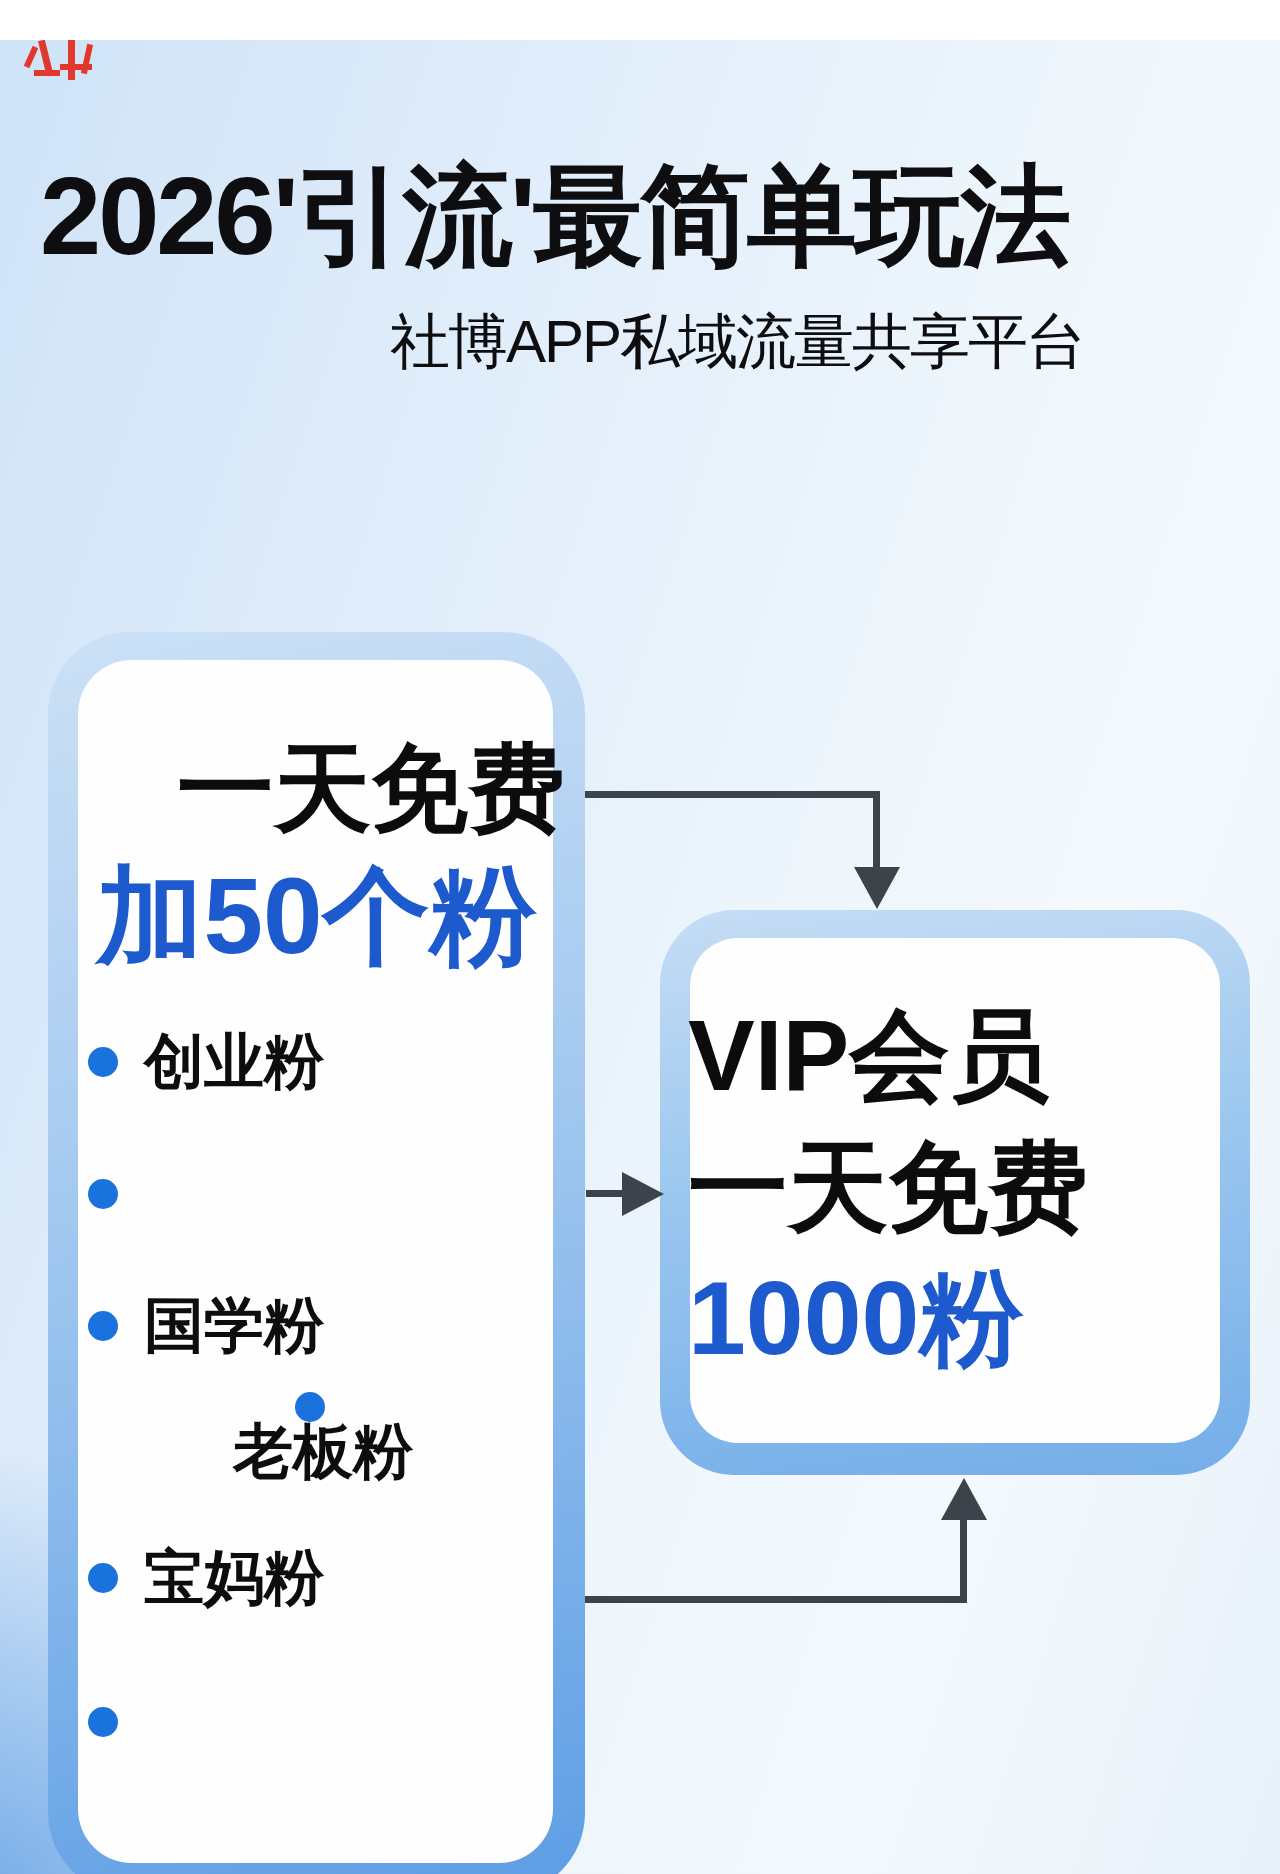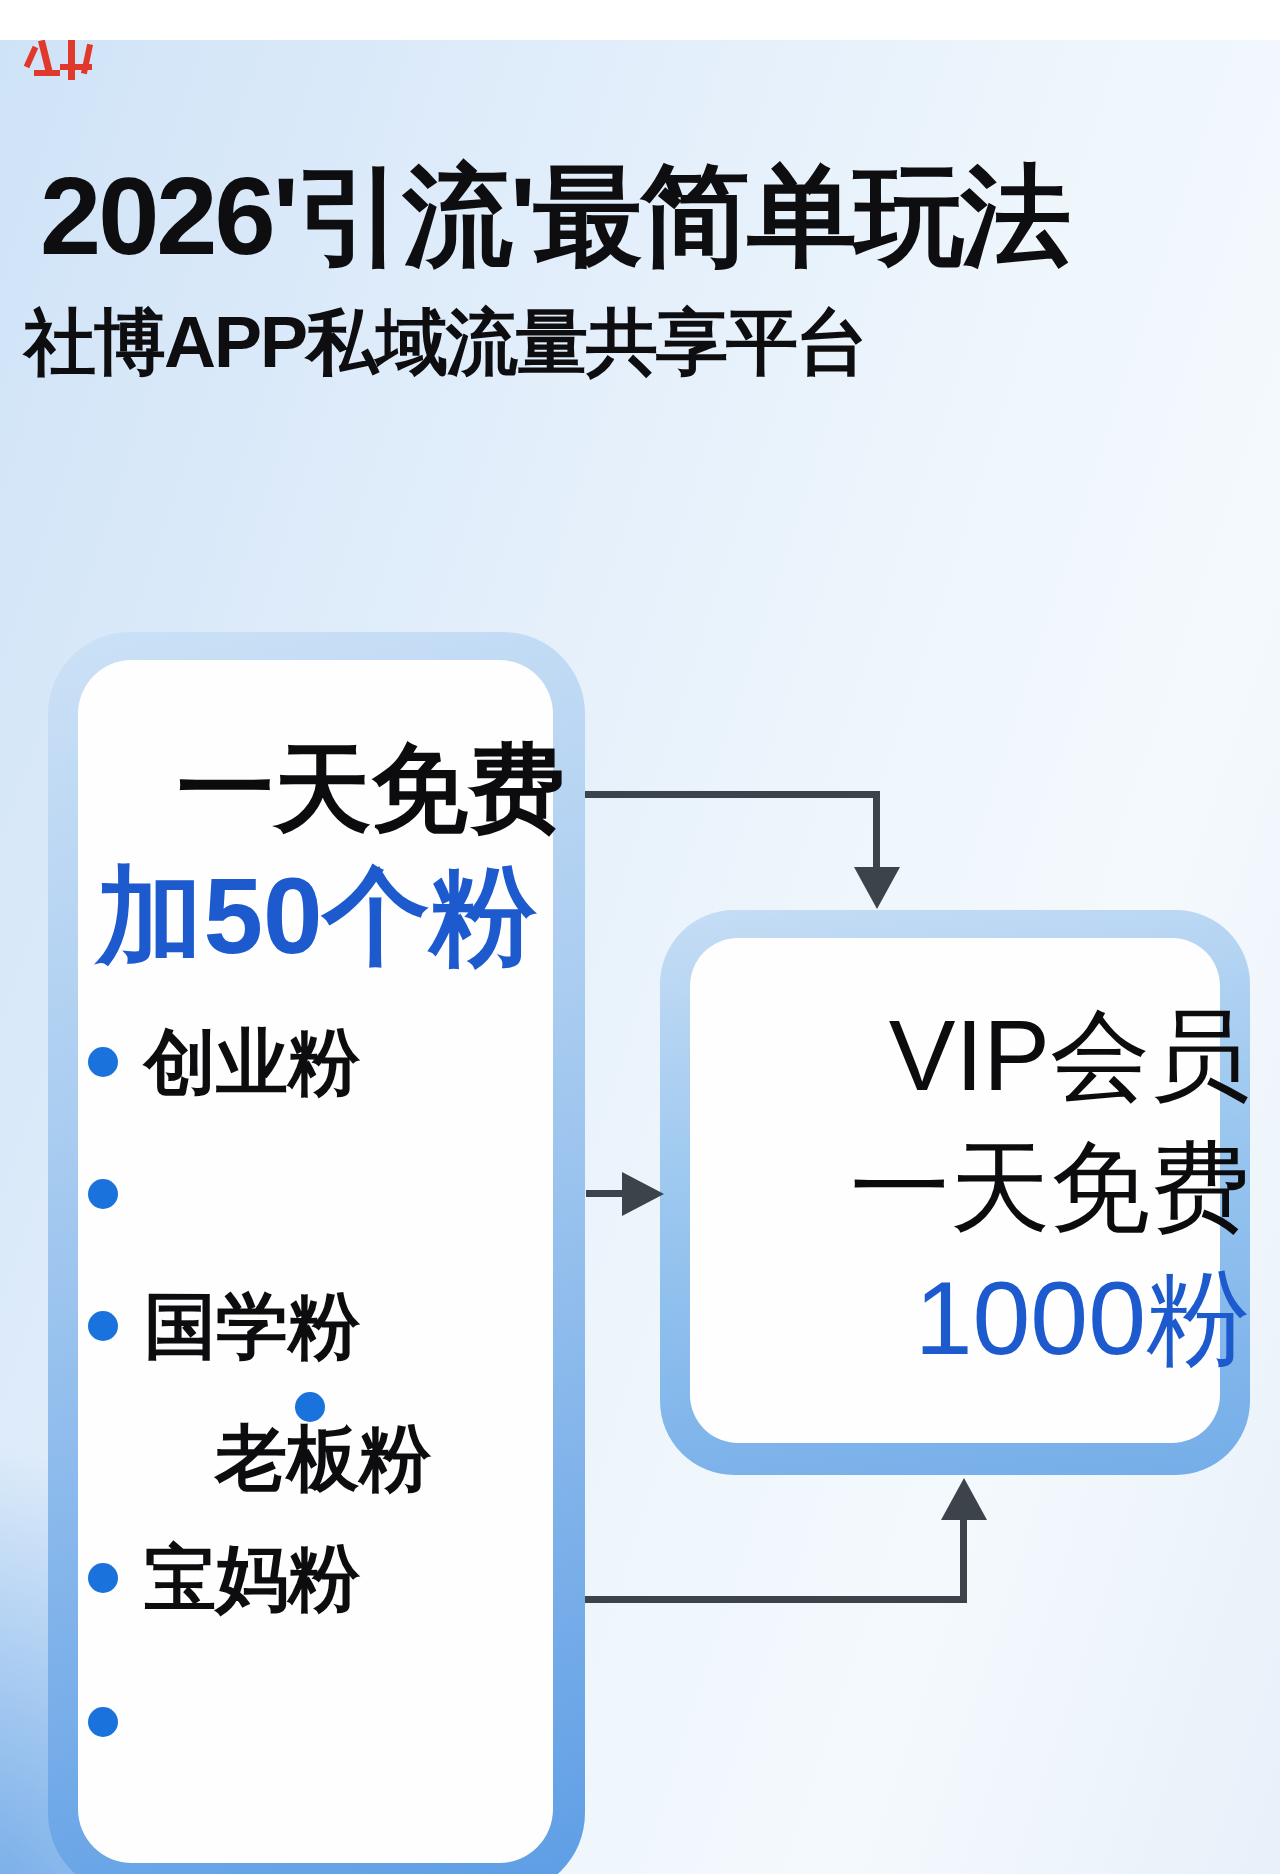--- a/index.html
+++ b/index.html
@@ -20,22 +20,22 @@
   .wm .s4{left:48px;top:0;width:7px;height:40px;}
   .wm .s5{left:40px;top:24px;width:32px;height:6px;}
   .wm .s6{left:64px;top:4px;width:6px;height:30px;transform:rotate(12deg);}
 
   .title1{
     position:absolute;left:24px;top:116px;width:1060px;text-align:center;
     font-size:110px;line-height:120px;font-weight:900;color:#0e0e10;letter-spacing:-3px;
     white-space:nowrap;
   }
   .title2{
-    position:absolute;left:24px;top:250px;width:1060px;text-align:left;
-    font-size:72px;line-height:104px;font-weight:700;color:#0e0e10;letter-spacing:-2px;
+    position:absolute;left:24px;top:250px;width:1060px;text-align:right;
+    font-size:60px;line-height:104px;font-weight:400;color:#0e0e10;letter-spacing:-2px;
     white-space:nowrap;
   }
 
   
   .card{position:absolute;}
   .card .face{position:absolute;background:#fefefe;}
   .card1{left:48px;top:592px;width:537px;height:1263px;border-radius:82px;
     background:linear-gradient(165deg,#cce1f6 0%,#a7cbf0 38%,#5d9de5 100%);}
   .card1 .face{left:30px;top:28px;right:32px;bottom:32px;border-radius:54px;}
   .card2{left:660px;top:870px;width:590px;height:565px;border-radius:74px;
@@ -46,26 +46,26 @@
     position:absolute;left:48px;top:694px;width:646px;text-align:center;
     font-size:97px;line-height:110px;font-weight:900;color:#0c0c0e;white-space:nowrap;
   }
   .c1-sub{
     position:absolute;left:48px;top:820px;width:537px;text-align:center;
     font-size:107px;line-height:112px;font-weight:900;color:#1d5ace;white-space:nowrap;
   }
   .list{position:absolute;left:0;top:0;}
   .row{position:absolute;left:88px;width:470px;height:132px;display:flex;align-items:center;}
   .row .dot{width:30px;height:30px;border-radius:50%;background:#1a73dc;margin-right:26px;flex:0 0 auto;}
-  .row .lbl{font-size:72px;font-weight:900;color:#0d0d0f;line-height:1;white-space:nowrap;}
+  .row .lbl{font-size:60px;font-weight:900;color:#0d0d0f;line-height:1;white-space:nowrap;}
   .row1{top:956px;} .row2{top:1088px;} .row3{top:1220px;}
   .row4{top:1352px;flex-direction:column;} .row5{top:1472px;} .row6{top:1616px;}
 
-  .c2-line{position:absolute;left:660px;width:590px;text-align:right;
-    font-weight:400;line-height:116px;white-space:nowrap;}
+  .c2-line{position:absolute;left:660px;width:590px;text-align:left;
+    font-weight:700;line-height:116px;white-space:nowrap;padding-left:28px;}
   .c2-l1{top:957px;font-size:100px;color:#0c0c0e;}
   .c2-l2{top:1089px;font-size:100px;color:#0c0c0e;}
   .c2-l3{top:1220px;font-size:104px;color:#1d5ace;}
 
   
   .bar{position:absolute;background:#3c434a;}
   .a1h{left:585px;top:751px;width:295px;height:7px;}
   .a1v{left:873px;top:751px;width:7px;height:78px;}
   .a1head{position:absolute;left:854px;top:827px;width:0;height:0;
     border-left:23px solid transparent;border-right:23px solid transparent;border-top:42px solid #3c434a;}

